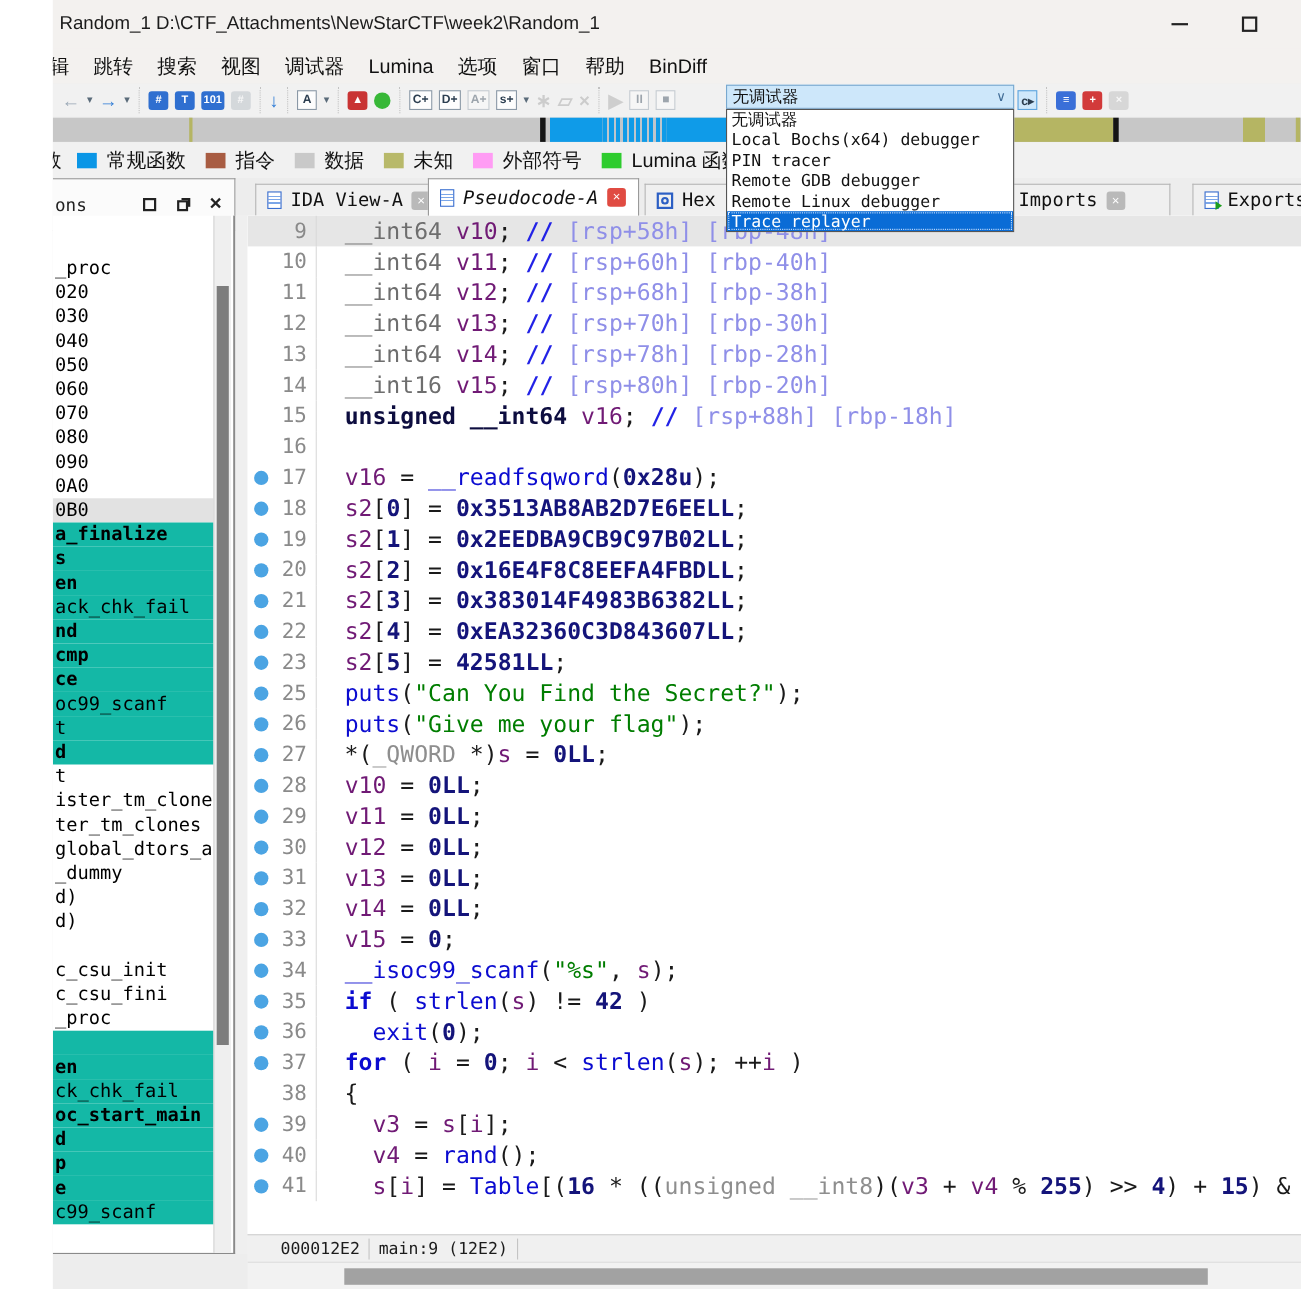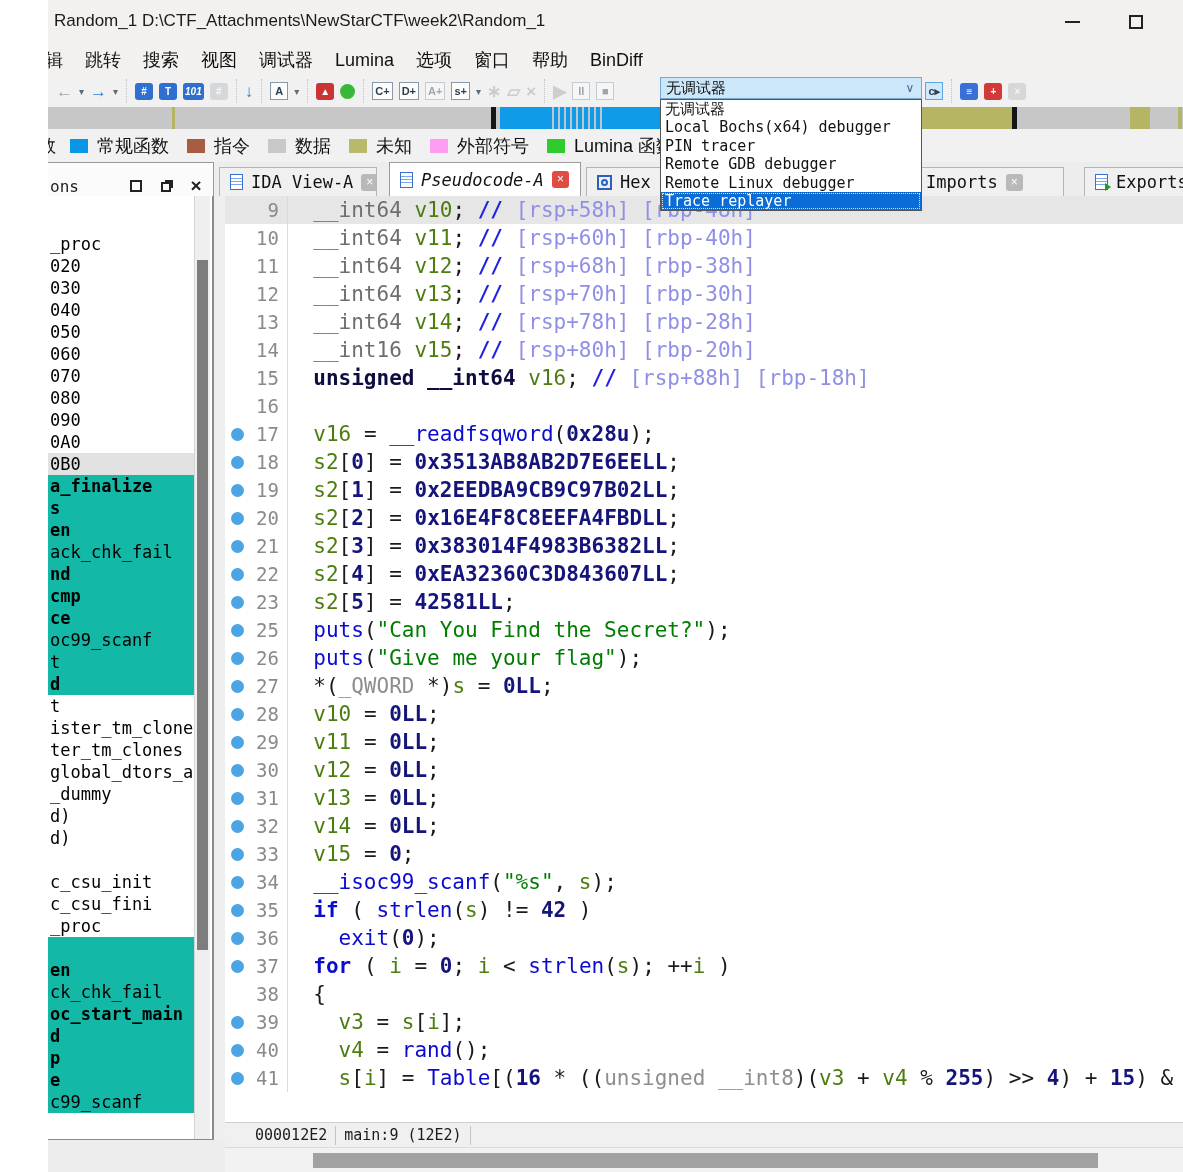--- a/index.html
+++ b/index.html
@@ -67,21 +67,21 @@
   .tab { position: absolute; top: 5px; height: 29px; background: #f0f0f0; border: 1px solid #b5b5b5; border-bottom: none; display: flex; align-items: center; gap: 8px; padding: 0 10px; font-size: 17px; color: #111; font-family: "DejaVu Sans Mono", monospace; white-space: nowrap; overflow: hidden; }
   .tab.active { top: 0; height: 34px; background: #fff; border-color: #9a9a9a; z-index: 2; font-style: italic; }
   .tab-close { flex: 0 0 auto; width: 17px; height: 17px; border-radius: 3px; background: #b9b9b9; color: #fff; font-size: 12px; line-height: 17px; text-align: center; font-family: "Liberation Sans", sans-serif; }
   .tab-close.red { background: #e04b42; }
   .doc-ic { flex: 0 0 auto; width: 13px; height: 16px; border: 1px solid #3a6fd0; background: linear-gradient(#fff 0 3px, #7ba6e8 3px 4px, #fff 4px 6px, #7ba6e8 6px 7px, #fff 7px 9px, #7ba6e8 9px 10px, #fff 10px); position: relative; }
   .doc-ic.green::after { content: ""; position: absolute; left: -4px; bottom: -2px; width: 0; height: 0; border-left: 6px solid #1d9e1d; border-top: 4px solid transparent; border-bottom: 4px solid transparent; }
   .doc-ic.exp::after { content: ""; position: absolute; right: -4px; bottom: -2px; width: 0; height: 0; border-left: 6px solid #1d9e1d; border-top: 4px solid transparent; border-bottom: 4px solid transparent; }
   .hex-ic { flex: 0 0 auto; width: 15px; height: 15px; border: 2px solid #2c5fc4; display: flex; align-items: center; justify-content: center; }
   .hex-ic i { width: 7px; height: 7px; border: 2px solid #2c5fc4; border-radius: 50%; }
 
-  #tab-1 { left: 171px; width: 158px; }
+  #tab-1 { left: 184px; width: 158px; }
   #tab-2 { left: 341px; width: 192px; }
   #tab-3 { left: 538px; width: 152px; }
   #tab-4 { left: 846px; width: 170px; }
   #tab-5 { left: 1036px; width: 138px; }
 
   
   #sidebar { position: absolute; left: 0; top: 196px; width: 166px; height: 944px; background: #fff; border-right: 2px solid #8a8a8a; border-bottom: 1px solid #8a8a8a; overflow: hidden; }
   #side-list { position: absolute; left: 0; top: 37px; width: 148px; }
   .side-row { height: 22px; line-height: 22px; font-family: "DejaVu Sans Mono", monospace; font-size: 17px; color: #000; padding-left: 2px; white-space: pre; overflow: hidden; }
   .bg-p { background: #14b8a6; }
@@ -93,21 +93,21 @@
   
   #codepanel { position: absolute; left: 177px; top: 196px; width: 1006px; height: 926px; background: #fff; overflow: hidden; }
   .code-row { display: flex; height: 28px; align-items: center; }
   .code-row.hl { background: #e6e6e6; }
   .gutter { flex: 0 0 63px; display: flex; align-items: center; height: 100%; border-right: 1px solid #dadada; }
   .dot { flex: 0 0 24px; display: flex; align-items: center; justify-content: center; }
   .dot i { width: 13px; height: 13px; border-radius: 50%; background: #4ba4e3; }
   .lnum { flex: 1; text-align: right; padding-right: 8px; font-family: "DejaVu Sans Mono", monospace; font-size: 19px; color: #8a8a8a; }
   .ctext { white-space: pre; font-family: "DejaVu Sans Mono", monospace; font-size: 21px; }
   .tk-p  { color: #1a1a1a; }
-  .tk-v  { color: #4d7c0f; }
+  .tk-v  { color: #701a75; }
   .tk-f  { color: #0b0bd0; }
   .tk-k  { color: #0b0bd0; font-weight: bold; }
   .tk-n  { color: #14147a; font-weight: bold; }
   .tk-s  { color: #007d00; }
   .tk-t  { color: #8e8e8e; }
   .tk-dt { color: #6e6e6e; }
   .tk-kt { color: #0d0d3f; font-weight: bold; }
   .tk-cs { color: #2222e6; font-weight: bold; }
   .tk-cb { color: #8f8fe8; }
 
@@ -154,21 +154,21 @@
   <div id="toolbar">
       <div class="tb-group">
         <span class="tb-glyph" style="color: rgb(154, 168, 182);">←</span>
         <span class="tb-caret">▾</span>
         <span class="tb-glyph" style="color: rgb(47, 124, 214);">→</span>
         <span class="tb-caret">▾</span>
       </div>
       <div class="tb-group">
         <span class="tb-badge" style="background: rgb(47, 111, 208);">#</span>
         <span class="tb-badge" style="background: rgb(47, 111, 208);">T</span>
-        <span class="tb-badge" style="background: rgb(47, 111, 208); font-style: italic;">101</span>
+        <span class="tb-badge" style="background: rgb(47, 111, 208);">101</span>
         <span class="tb-badge dis" style="background: rgb(174, 182, 191);">#</span>
       </div>
       <div class="tb-group">
         <span class="tb-glyph" style="color: rgb(47, 124, 214);">↓</span>
       </div>
       <div class="tb-group">
         <span class="tb-box">A</span>
         <span class="tb-caret">▾</span>
       </div>
       <div class="tb-group">

